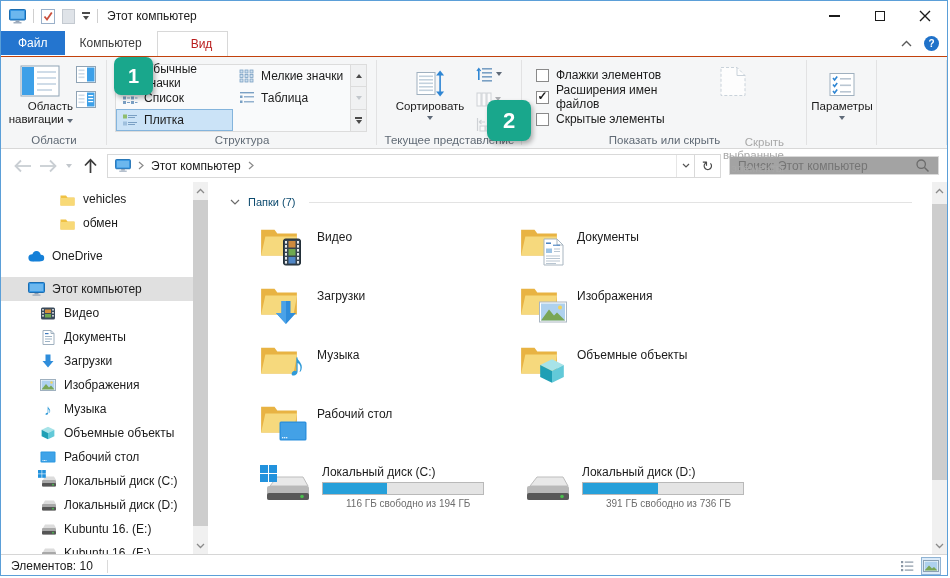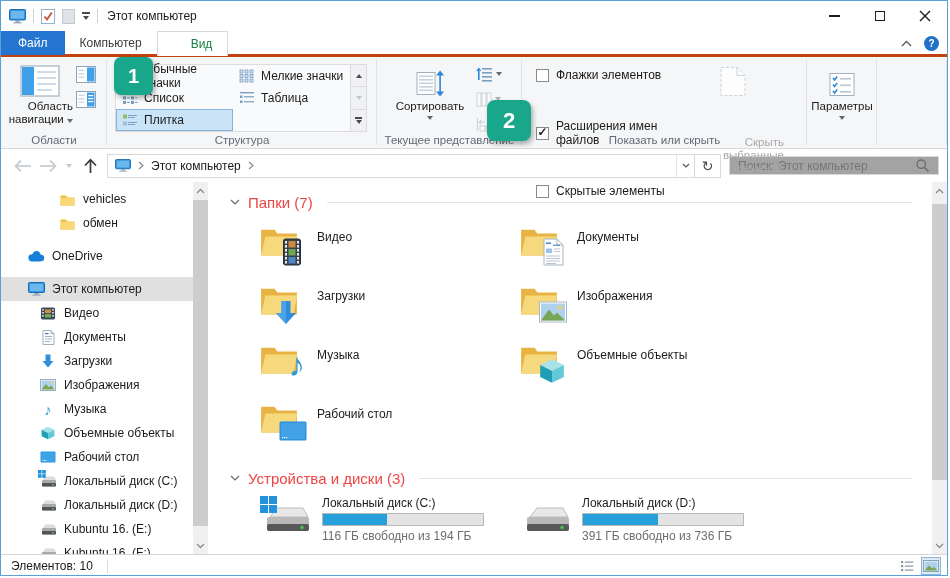--- a/index.html
+++ b/index.html
@@ -17,24 +17,24 @@
   .qat-drop .bar{width:8px;height:2px;background:#4a4a4a;}
   .caret{width:0;height:0;border-left:3.5px solid transparent;border-right:3.5px solid transparent;border-top:4px solid #4a4a4a;}
   .caret.gray{border-top-color:#5f6a78;}
   .caret.dis{border-top-color:#c2c7cc;}
   .win-title{margin-left:9px;font-size:12px;color:#1b1b1b;}
   .wincontrols{margin-left:auto;display:flex;height:30px;}
   .wc{width:45px;display:flex;align-items:center;justify-content:center;}
   .wc .minus{width:11px;height:1.6px;background:#1b1b1b;}
   .wc .maxbox{width:10px;height:10px;border:1.4px solid #1b1b1b;}
   
-  .tabstrip{height:26px;display:flex;align-items:center;border-bottom:3px solid #c2410c;background:#fff;position:relative;}
+  .tabstrip{height:26px;display:flex;align-items:flex-start;border-bottom:1px solid #c2410c;background:#fff;position:relative;}
   .tab{height:24px;padding:0 15px;display:flex;align-items:center;color:#3b3b3b;}
   .tab-file{background:#2475cf;color:#fff;padding:0 17px;}
-  .tab.active{background:#fff;border:1px solid #d8d8d8;border-bottom:none;height:25px;margin-bottom:-1px;z-index:2;color:#15803d;padding-left:33px;}
+  .tab.active{background:#fff;border:1px solid #d8d8d8;border-bottom:none;height:25px;margin-bottom:-1px;z-index:2;color:#b91c1c;padding-left:33px;}
   .tabstrip-right{position:absolute;right:8px;top:5px;display:flex;align-items:center;gap:12px;}
   .help-circle{width:15px;height:15px;border-radius:50%;background:#2072c9;color:#fff;font-size:10px;font-weight:bold;display:flex;align-items:center;justify-content:center;}
   
   .ribbon{height:92px;background:#f5f6f7;border-bottom:1px solid #d8d8d8;display:flex;position:relative;}
   .rgroup{position:relative;height:100%;}
   .rgroup::after{content:"";position:absolute;right:0;top:3px;bottom:3px;width:1px;background:#e2e2e3;}
   .rg-label{position:absolute;bottom:2px;left:0;right:0;text-align:center;color:#606a75;font-size:11.5px;white-space:nowrap;}
   .rg-content{display:flex;align-items:flex-start;height:76px;}
   .rbig{display:flex;flex-direction:column;align-items:center;padding-top:4px;cursor:default;}
   .rbig .ric{height:36px;display:flex;align-items:flex-end;justify-content:center;}
@@ -47,21 +47,21 @@
   
   .gallery{margin:7px 0 0 8px;display:grid;grid-template-columns:117px 117px;grid-auto-rows:22px;background:#f9fafb;border:1px solid #dcdcdc;border-right:none;}
   .gal-item{display:flex;align-items:center;gap:6px;padding:0 5px;border:1px solid transparent;color:#1b1b1b;}
   .gal-item.checked{background:#cbe3f7;border-color:#84b4dc;}
   .gal-scroll{margin-top:7px;width:17px;height:68px;border:1px solid #dcdcdc;background:#f0f1f2;display:flex;flex-direction:column;}
   .gal-scroll .cell{flex:1;display:flex;align-items:center;justify-content:center;border-bottom:1px solid #dcdcdc;}
   .gal-scroll .cell:last-child{border-bottom:none;flex-direction:column;gap:1px;}
   .caret-up{width:0;height:0;border-left:3.5px solid transparent;border-right:3.5px solid transparent;border-bottom:4px solid #4a4a4a;}
   .morebar{width:7px;height:1.4px;background:#4a4a4a;}
   
-  .cb-col{display:flex;flex-direction:column;padding:7px 0 0 14px;gap:36px;}
+  .cb-col{display:flex;flex-direction:column;padding:7px 0 0 14px;}
   .cb-row{display:flex;align-items:center;gap:7px;height:22px;}
   .cb{width:13px;height:13px;border:1px solid #8a8a8a;background:#fff;position:relative;flex:none;}
   .cb.checked::after{content:"✓";position:absolute;left:0.5px;top:-2.5px;font-size:12px;font-weight:bold;color:#1b1b1b;}
   
   .badge{position:absolute;background:#19a78c;color:#fff;font-weight:bold;display:flex;align-items:center;justify-content:center;box-shadow:2px 3px 5px rgba(0,0,0,.3);z-index:50;}
   .badge1{left:113px;top:56px;width:39px;height:38px;font-size:20px;border-radius:7px;}
   .badge2{left:486px;top:99px;width:44px;height:41px;font-size:22px;border-radius:8px;}
   
   .addressbar{height:33px;display:flex;align-items:center;padding:0 8px;background:#fff;}
   .navbtn{width:26px;height:24px;display:flex;align-items:center;justify-content:center;}
@@ -87,40 +87,40 @@
   .sic{width:18px;display:flex;justify-content:center;flex:none;position:relative;}
   .slabel{white-space:nowrap;}
   .note-sm{color:#2f9ad8;font-size:15px;line-height:1;}
   .mini-logo{position:absolute;left:-1px;top:-5px;}
   
   .scrollv{position:absolute;right:0;top:0;bottom:0;width:15px;background:#f0f0f0;}
   .scr-arrow{position:absolute;left:0;width:15px;height:17px;display:flex;align-items:center;justify-content:center;}
   .scr-thumb{position:absolute;left:0;width:15px;background:#cdcdcd;}
   
   .main{flex:1;position:relative;padding:10px 15px 0 22px;overflow:hidden;}
-  .sec-hdr{display:flex;align-items:center;gap:8px;height:20px;color:#ef4444;font-size:15px;}
+  .sec-hdr{display:flex;align-items:center;gap:8px;height:20px;color:#0c4a6e;font-size:11px;}
   .sec-line{flex:1;height:1px;background:#e3e3e3;margin:0 20px 0 6px;}
   .tiles{display:grid;grid-template-columns:260px 260px;margin:9px 0 0 30px;}
   .tile{height:59px;display:flex;gap:10px;}
   .tile-ic{position:relative;width:47px;height:46px;flex:none;}
   .fbase{position:absolute;left:0;top:4px;}
   .fg{position:absolute;}
   .tile-label{margin-top:9px;white-space:nowrap;}
   .note-lg{color:#2f9ad8;font-size:33px;line-height:1;position:absolute;right:2px;bottom:4px;}
   .devices{margin-top:11px;}
   .dtiles{display:grid;grid-template-columns:260px 260px;margin:7px 0 0 30px;}
   .dtile{height:62px;display:flex;gap:8px;}
   .dtile-ic{position:relative;width:54px;height:46px;flex:none;}
   .dtile-ic .drv{position:absolute;left:2px;bottom:6px;}
   .dtile-ic .winlogo{position:absolute;left:0;top:1px;}
   .dinfo{padding-top:1px;}
   .dname{margin-bottom:3px;white-space:nowrap;}
   .dbar{width:162px;height:13px;border:1px solid #b9b9b9;background:#e4e4e4;}
   .dfill{height:100%;background:#26a0da;}
-  .dfree{margin-top:3px;font-size:12px;color:#6d6d6d;white-space:nowrap;}
+  .dfree{margin-top:3px;font-size:10px;color:#6d6d6d;white-space:nowrap;margin-left:24px;}
   
   .statusbar{height:23px;border-top:1px solid #d6d6d6;display:flex;align-items:center;padding-left:10px;position:relative;background:#fff;}
   .status-sep{width:1px;height:13px;background:#dadada;margin-left:14px;}
   .viewbtns{position:absolute;right:6px;top:2px;display:flex;gap:4px;}
   .vbtn{width:20px;height:18px;display:flex;align-items:center;justify-content:center;border:1px solid transparent;}
   .vbtn.selected{border-color:#90b4d4;background:#dcebf9;}
 </style>
 </head>
 <body>
 
@@ -837,27 +837,20 @@
                   <rect x="3" y="16" width="1.3" height="1.3"></rect>
                   <rect x="5" y="16" width="1.3" height="1.3"></rect>
                   <rect x="7" y="16" width="1.3" height="1.3"></rect>
                 </g>
               </svg>
           </div>
           <div class="tile-label">Рабочий стол</div>
         </div>
       </div>
 
-      <div class="sec-hdr devices">
-        <svg width="10" height="6" viewBox="0 0 10 6">
-            <path d="M1 1 L5 5 L9 1" fill="none" stroke="#6b6b6b" stroke-width="1.2"></path>
-          </svg>
-        <span>Устройства и диски (3)</span>
-        <span class="sec-line"></span>
-      </div>
 
       <div class="dtiles">
         <div class="dtile">
           <div class="dtile-ic">
             <svg class="drv" width="50" height="30" viewBox="0 0 50 30">
                 <path d="M8 12 L15 3 H41 L46 12 Z" fill="#e8e8e8" stroke="#bdbdbd"></path>
                 <rect x="5" y="12" width="42" height="14" rx="2" fill="#b9b9b9"></rect>
                 <rect x="5" y="19" width="42" height="7" rx="2" fill="#585858"></rect>
                 <circle cx="40" cy="22.5" r="1.8" fill="#49c04d"></circle>
               </svg>

